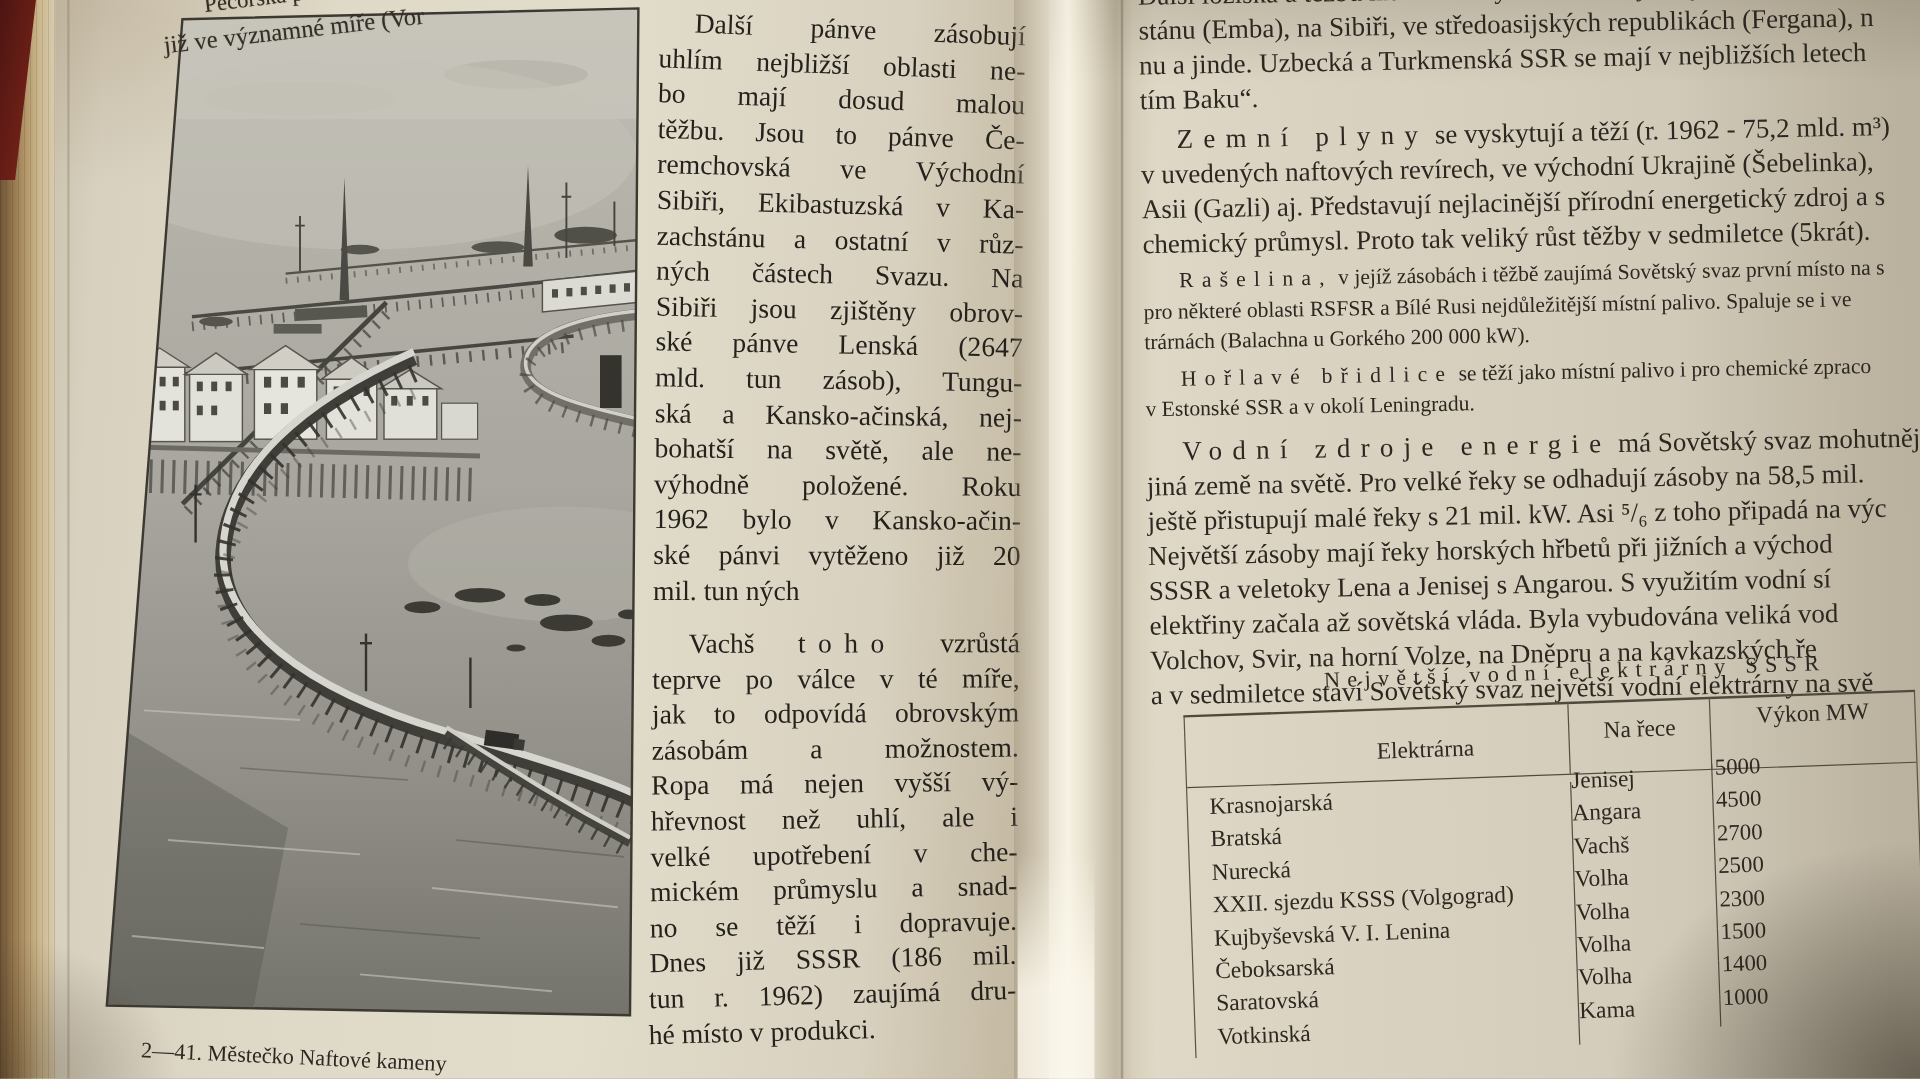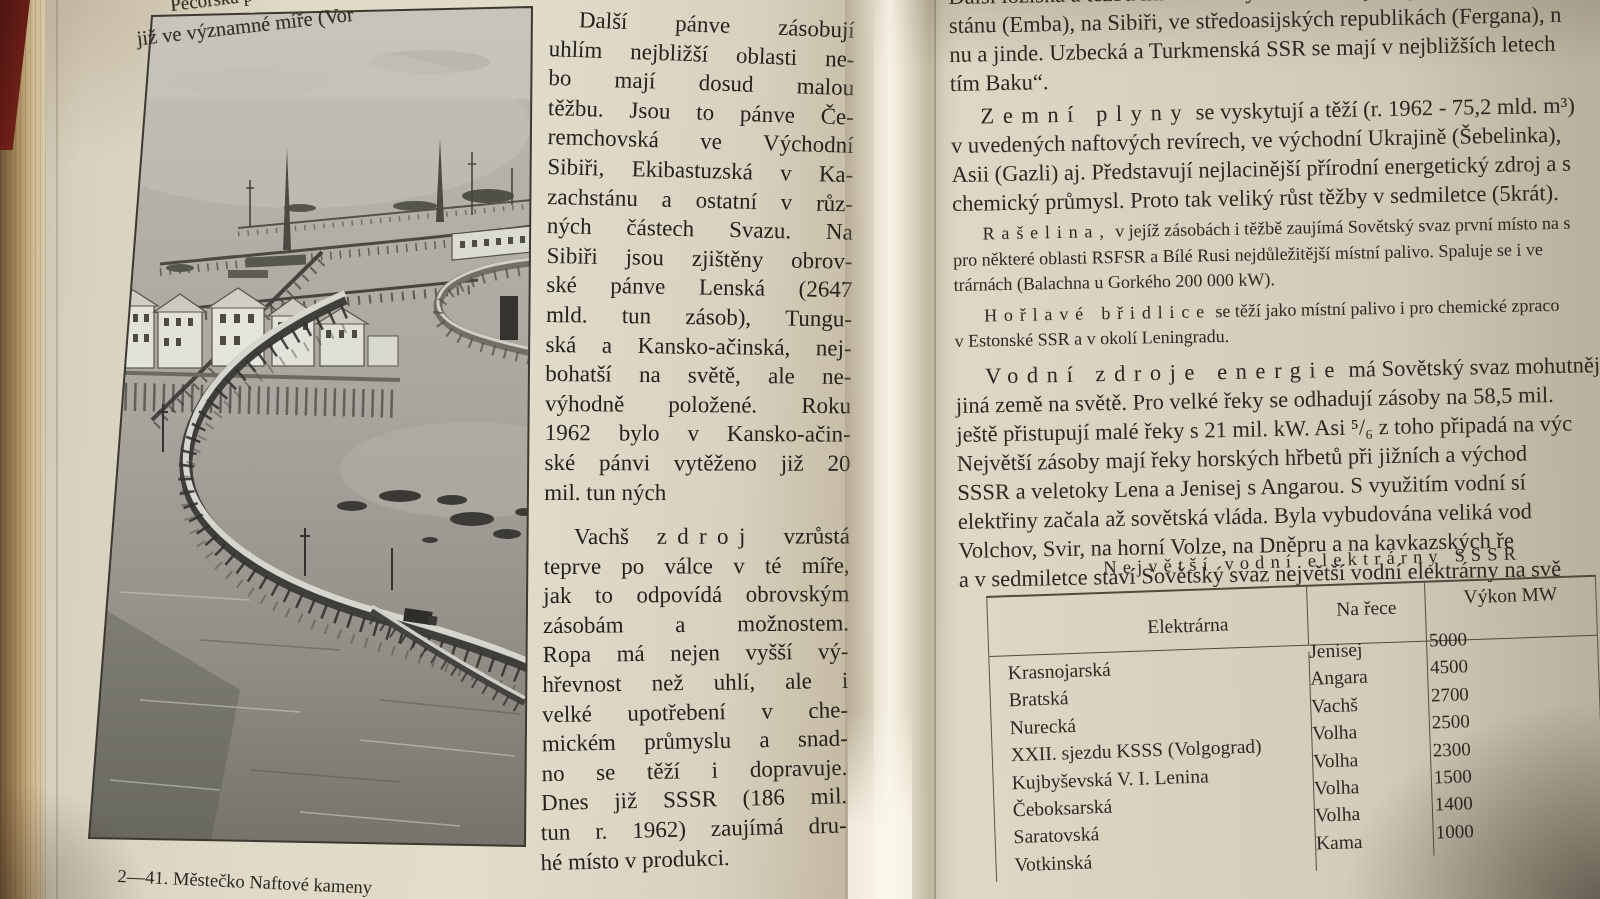--- a/index.html
+++ b/index.html
@@ -269,21 +269,21 @@
       <div class="line" style="transform: rotate(0.985deg) translateX(-2.7px);">ské pánve Lenská (2647</div>
       <div class="line" style="transform: rotate(0.85deg) translateX(-3px);">mld. tun zásob), Tungu-</div>
       <div class="line" style="transform: rotate(0.715deg) translateX(-3.3px);">ská a Kansko-ačinská, nej-</div>
       <div class="line" style="transform: rotate(0.58deg) translateX(-3.6px);">bohatší na světě, ale ne-</div>
       <div class="line" style="transform: rotate(0.445deg) translateX(-3.9px);">výhodně položené. Roku</div>
       <div class="line" style="transform: rotate(0.31deg) translateX(-4.2px);">1962 bylo v Kansko-ačin-</div>
       <div class="line" style="transform: rotate(0.175deg) translateX(-4.5px);">ské pánvi vytěženo již 20</div>
       <div class="line nojust" style="transform: rotate(0.04deg) translateX(-4.8px);">mil. tun ných</div>
     </div>
     <div class="para sz-n">
-      <div class="line indent" style="transform: rotate(-0.0949999deg) translateX(-5.1px);"><span>Vachš </span><span class="sp">zdroj</span><span> vzrůstá</span></div>
+      <div class="line indent" style="transform: rotate(-0.0949999deg) translateX(-5.1px);"><span>Vachš </span><span class="sp">toho</span><span> vzrůstá</span></div>
       <div class="line" style="transform: rotate(-0.23deg) translateX(-5.4px);">teprve po válce v té míře,</div>
       <div class="line" style="transform: rotate(-0.365deg) translateX(-5.7px);">jak to odpovídá obrovským</div>
       <div class="line" style="transform: rotate(-0.5deg) translateX(-6px);">zásobám a možnostem.</div>
       <div class="line" style="transform: rotate(-0.635deg) translateX(-6.3px);">Ropa má nejen vyšší vý-</div>
       <div class="line" style="transform: rotate(-0.77deg) translateX(-6.6px);">hřevnost než uhlí, ale i</div>
       <div class="line" style="transform: rotate(-0.905deg) translateX(-6.9px);">velké upotřebení v che-</div>
       <div class="line" style="transform: rotate(-1.04deg) translateX(-7.2px);">mickém průmyslu a snad-</div>
       <div class="line" style="transform: rotate(-1.175deg) translateX(-7.5px);">no se těží i dopravuje.</div>
       <div class="line" style="transform: rotate(-1.31deg) translateX(-7.8px);">Dnes již SSSR (186 mil.</div>
       <div class="line" style="transform: rotate(-1.445deg) translateX(-8.1px);">tun r. 1962) zaujímá dru-</div>

